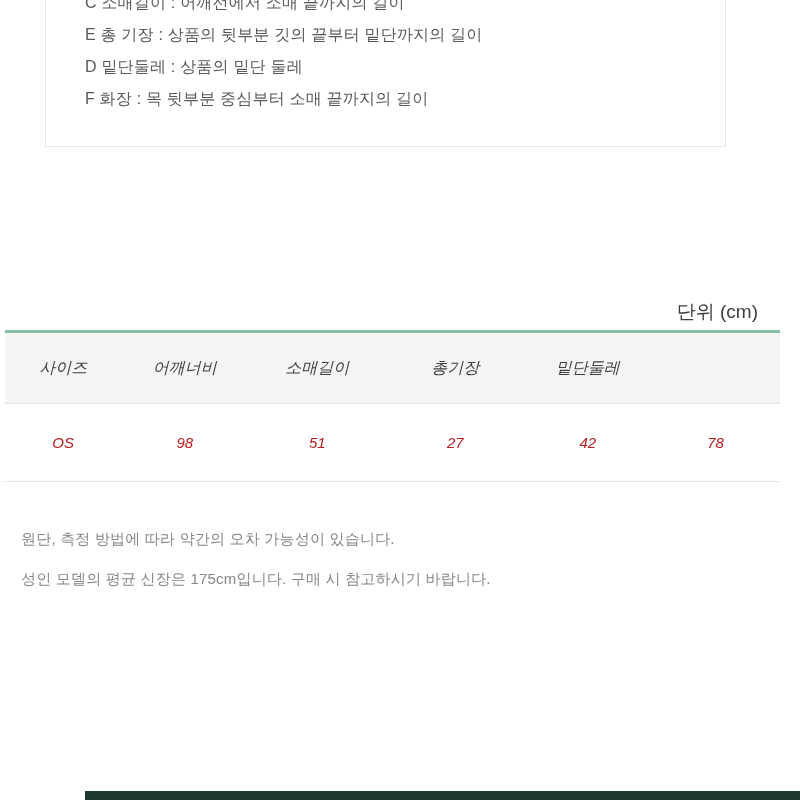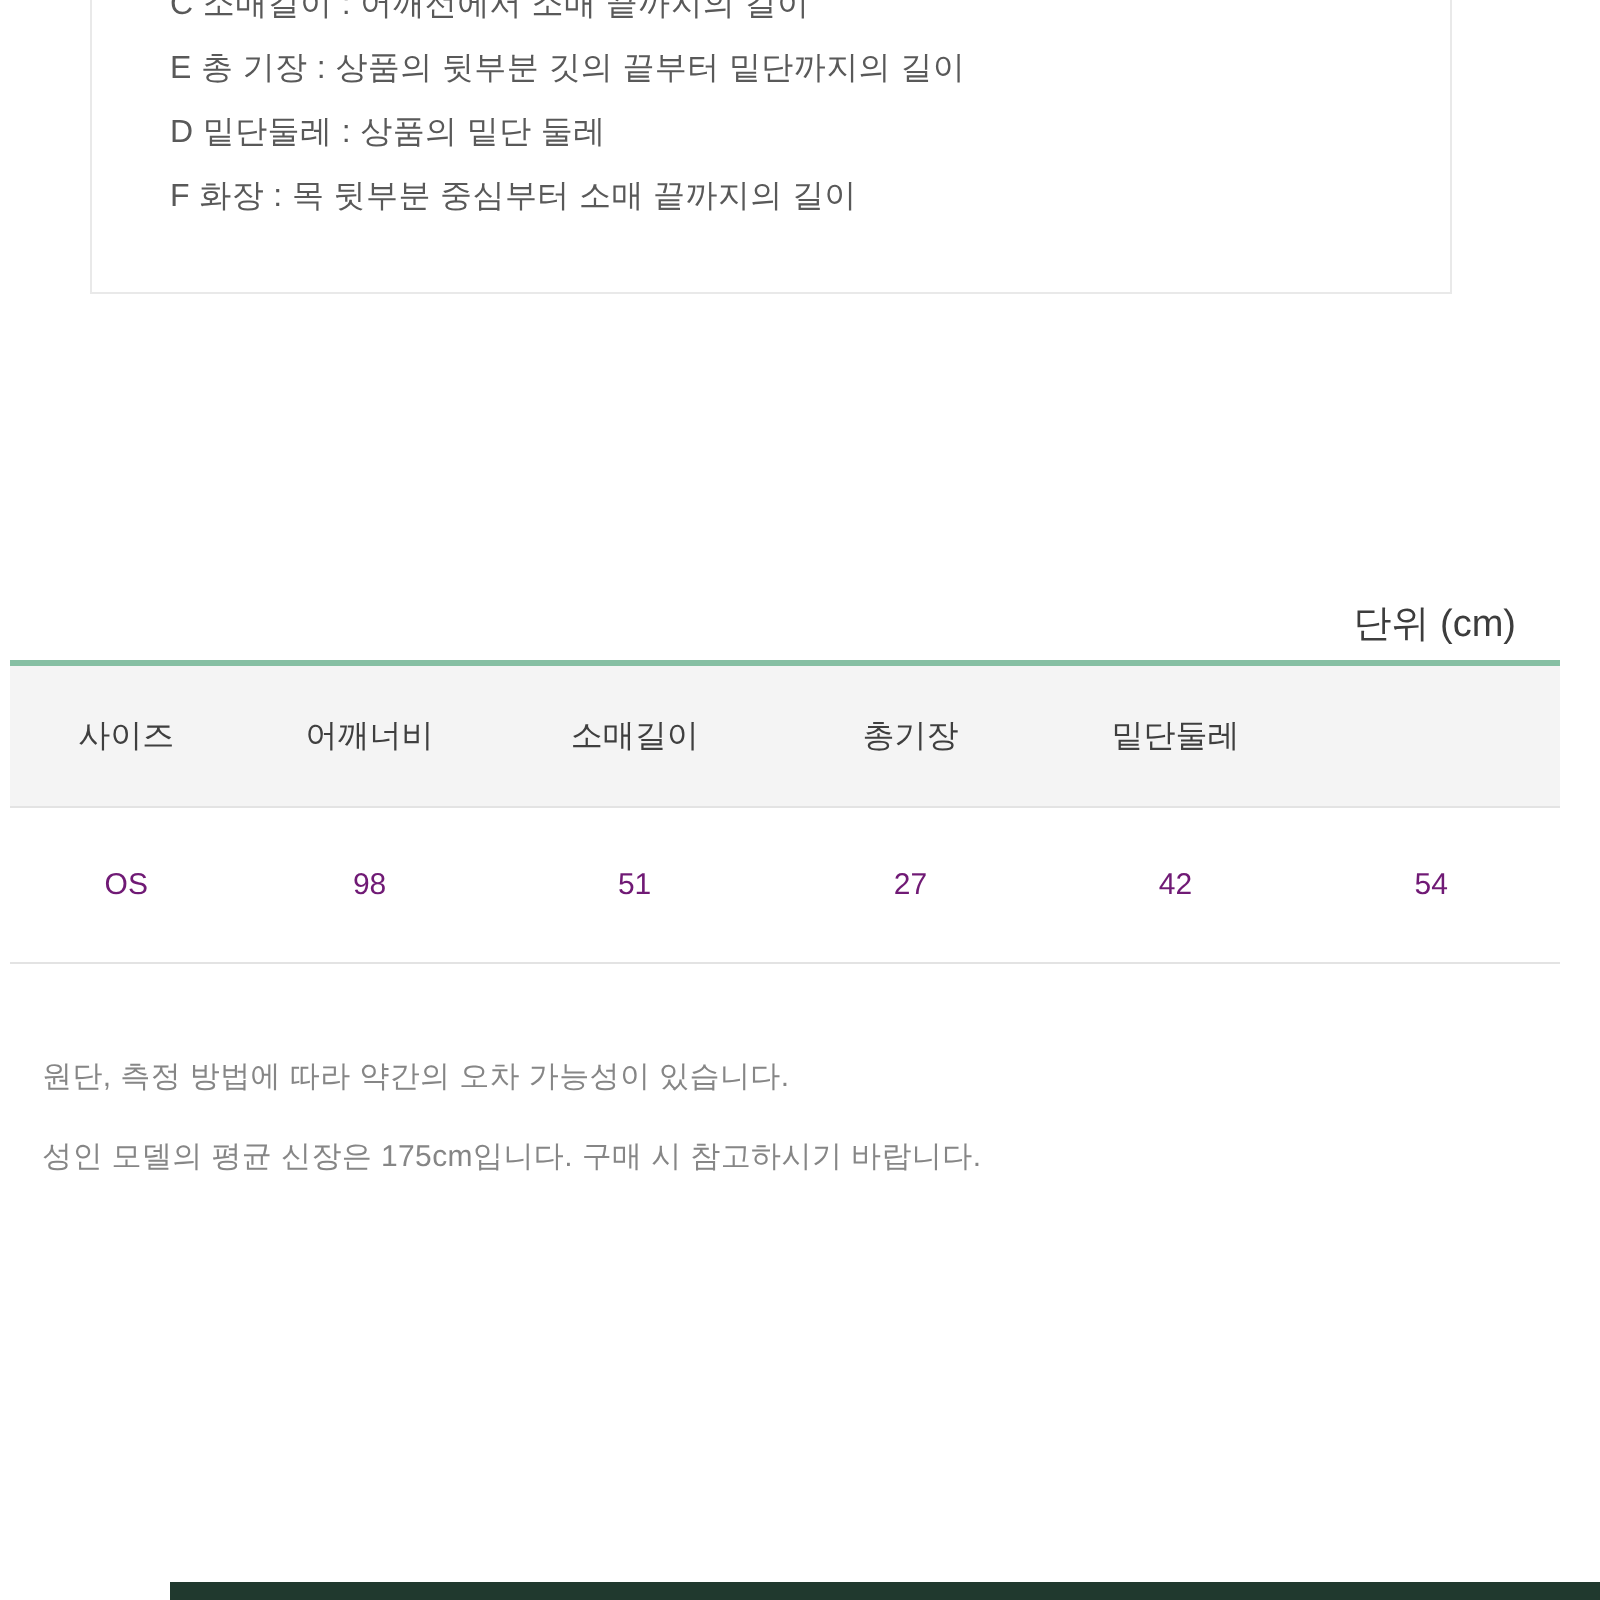--- a/index.html
+++ b/index.html
@@ -47,38 +47,38 @@
 
   
   .size-table {
     position: absolute;
     left: 5px;
     top: 330px;
     width: 775px;
     border-top: 3px solid #86bfa3;
     border-bottom: 1px solid #e3e3e3;
   }
-  .trow { display: flex; width: 100%; }
+  .trow { display: flex; width: 100%; font-style: italic; }
   .thead {
     background: #f4f4f4;
     height: 70px;
     border-bottom: 1px solid #e3e3e3;
   }
   .tbody-row {
     background: #ffffff;
     height: 77px;
   }
   .cell {
     display: flex;
     align-items: center;
     justify-content: center;
     box-sizing: border-box;
   }
   .thead .cell { font-size: 16px; color: #3f3f3f; }
-  .tbody-row .cell { font-size: 15px; color: #701a75; }
+  .tbody-row .cell { font-size: 15px; color: #b91c1c; }
   .cell:nth-child(1) { width: 15.0%; }
   .cell:nth-child(2) { width: 16.4%; }
   .cell:nth-child(3) { width: 17.8%; }
   .cell:nth-child(4) { width: 17.8%; }
   .cell:nth-child(5) { width: 16.4%; }
   .cell:nth-child(6) { width: 16.6%; }
 
   
   .notes {
     position: absolute;
@@ -125,21 +125,21 @@
       <div class="cell">소매길이</div>
       <div class="cell">총기장</div>
       <div class="cell">밑단둘레</div>
     </div>
     <div class="trow tbody-row">
       <div class="cell">OS</div>
       <div class="cell">98</div>
       <div class="cell">51</div>
       <div class="cell">27</div>
       <div class="cell">42</div>
-      <div class="cell">54</div>
+      <div class="cell">78</div>
     </div>
   </div>
 
   <div class="notes">
     <div class="note-line">원단, 측정 방법에 따라 약간의 오차 가능성이 있습니다.</div>
     <div class="note-line">성인 모델의 평균 신장은 175cm입니다. 구매 시 참고하시기 바랍니다.</div>
   </div>
 
   <div class="bottom-strip"></div>
 

